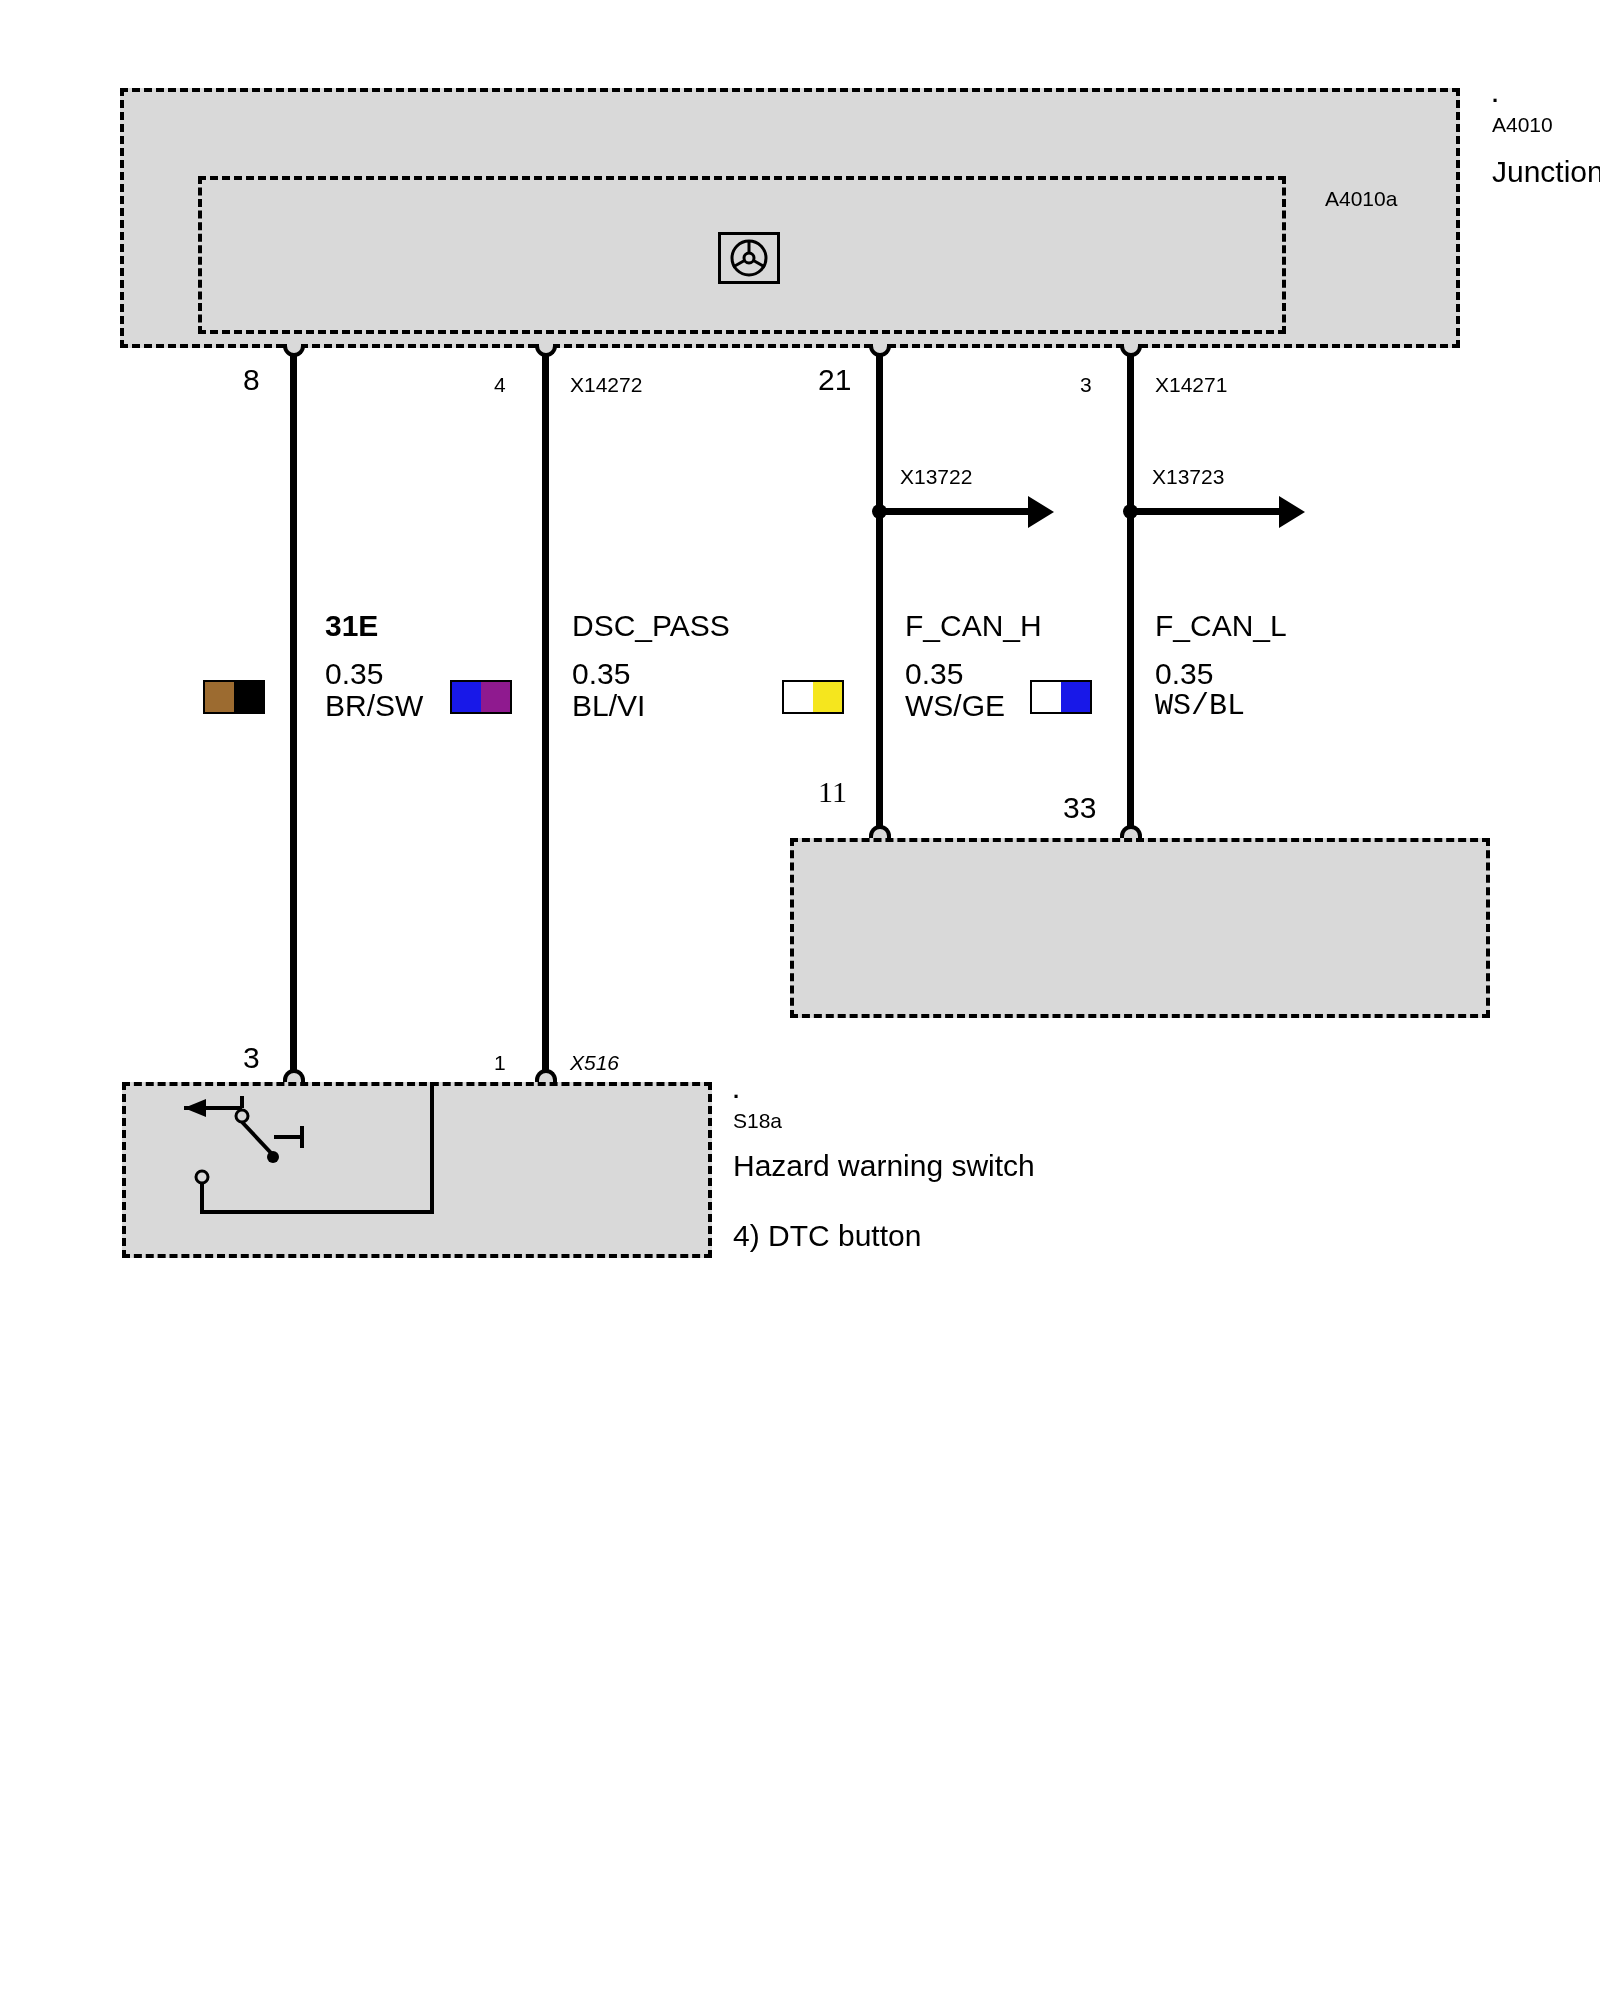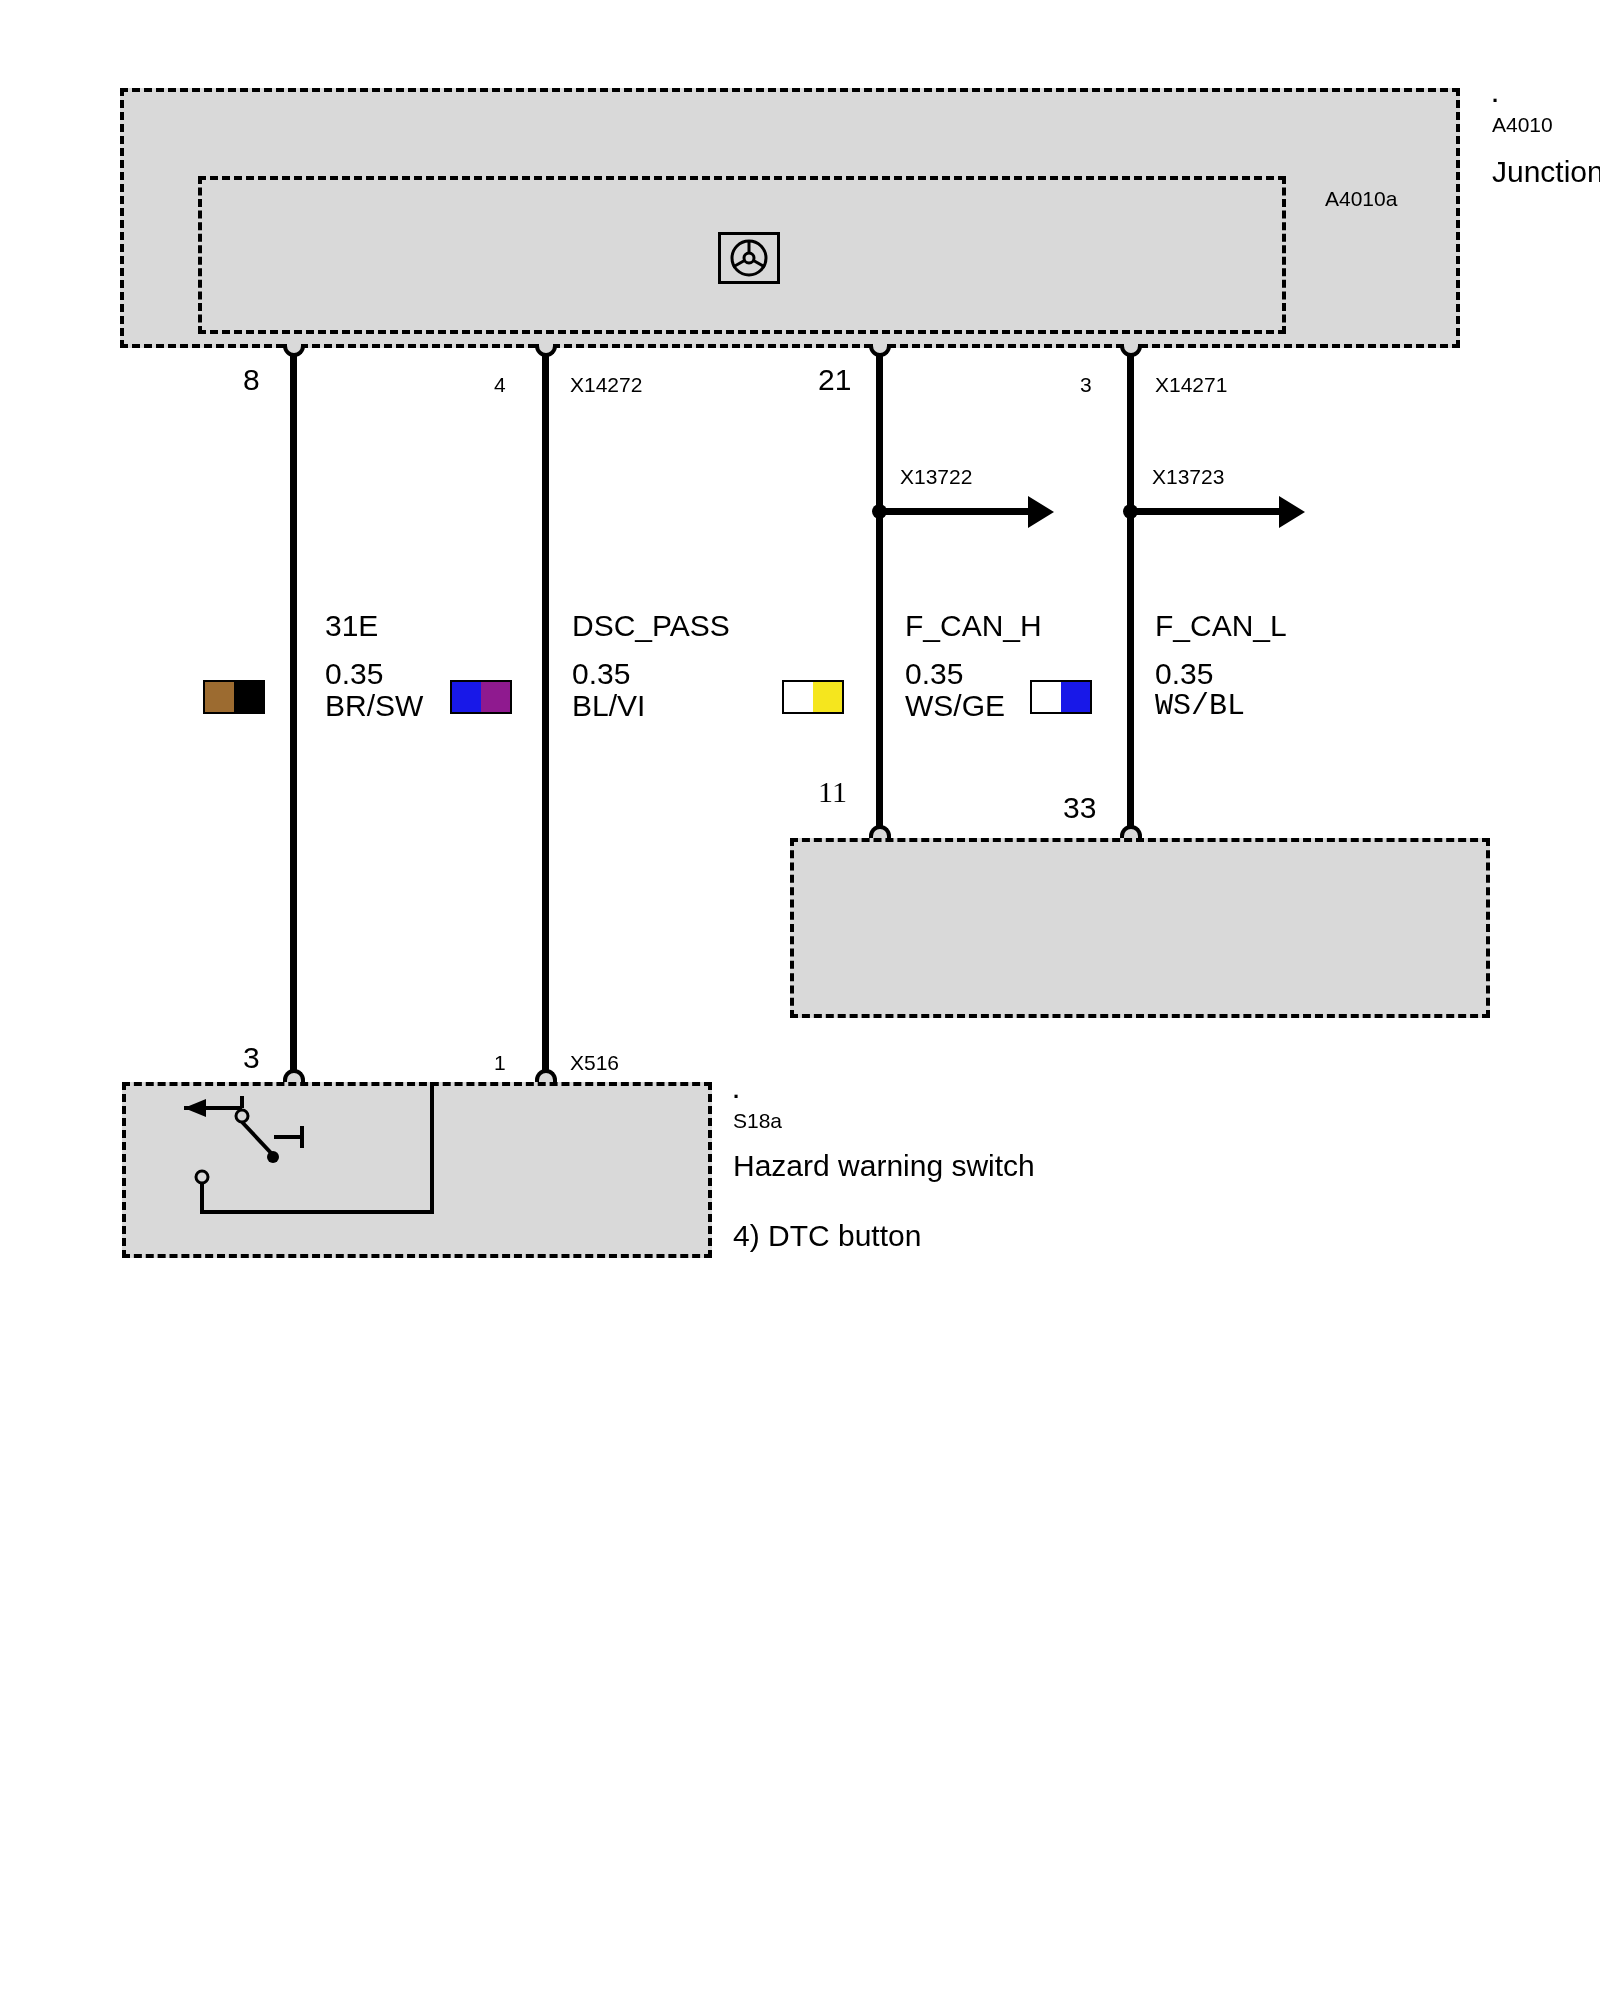--- a/index.html
+++ b/index.html
@@ -166,36 +166,36 @@
 
   </div>
 
   <div class="conn conn-bottom" style="left:283px; top:344px;"></div>
   <div class="wire vwire" style="left:290px; top:355px; height:722px;"></div>
   <div class="conn conn-top" style="left:283px; top:1069px;"></div>
 
   <div class="label lbl-big" style="left:243px; top:362px;">8</div>
   <div class="label lbl-big" style="left:243px; top:1040px;">3</div>
 
-  <div class="label lbl-big" style="left:325px; top:608px;">31E</div>
+  <div class="label lbl-big" style="left:325px; top:608px;font-weight:bold;">31E</div>
   <div class="label lbl-big" style="left:325px; top:656px;">0.35</div>
   <div class="label lbl-big" style="left:325px; top:688px;">BR/SW</div>
   <div class="colorchip" style="left:203px; top:680px;">
     <span class="swatch-left" style="background:#9c6b30;"></span>
     <span class="swatch-right" style="background:#000000;"></span>
   </div>
 
   <div class="conn conn-bottom" style="left:535px; top:344px;"></div>
   <div class="wire vwire" style="left:542px; top:355px; height:722px;"></div>
   <div class="conn conn-top" style="left:535px; top:1069px;"></div>
 
   <div class="label lbl-small" style="left:494px; top:372px;">4</div>
   <div class="label lbl-small" style="left:570px; top:372px;">X14272</div>
   <div class="label lbl-small" style="left:494px; top:1050px;">1</div>
-  <div class="label lbl-small" style="left:570px; top:1050px;">X516</div>
+  <div class="label lbl-small" style="left:570px; top:1050px;font-style:italic;">X516</div>
 
   <div class="label lbl-big" style="left:572px; top:608px;">DSC_PASS</div>
   <div class="label lbl-big" style="left:572px; top:656px;">0.35</div>
   <div class="label lbl-big" style="left:572px; top:688px;text-align:right;">BL/VI</div>
   <div class="colorchip" style="left:450px; top:680px;">
     <span class="swatch-left" style="background:#1818e8;"></span>
     <span class="swatch-right" style="background:#8f1a8f;"></span>
   </div>
 
   <div class="conn conn-bottom" style="left:869px; top:344px;"></div>

